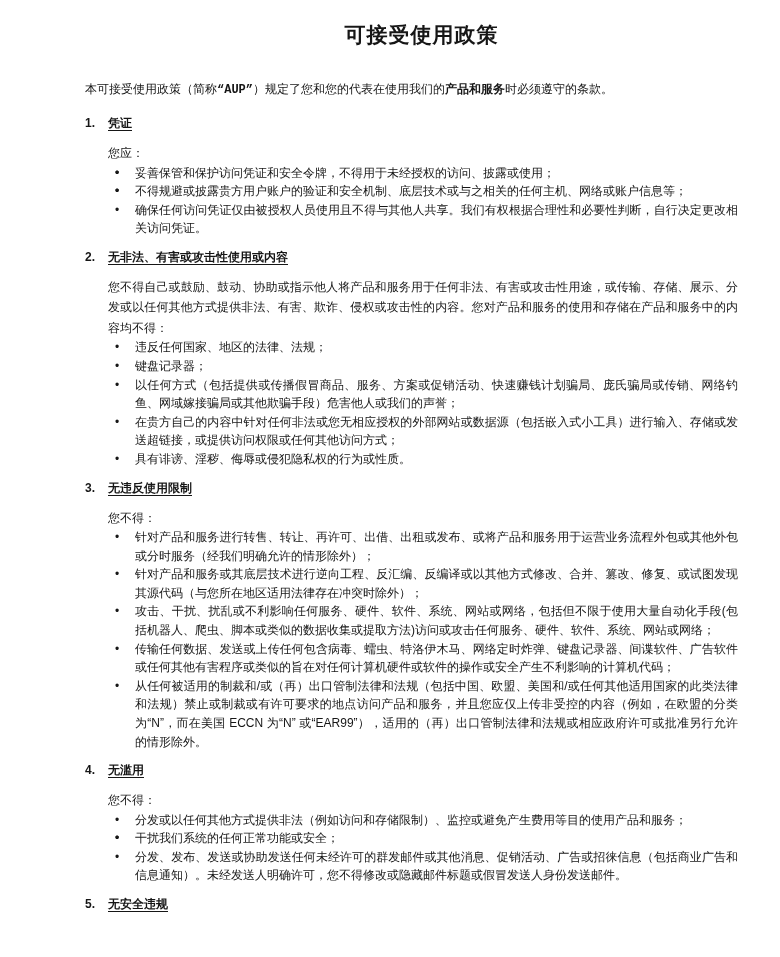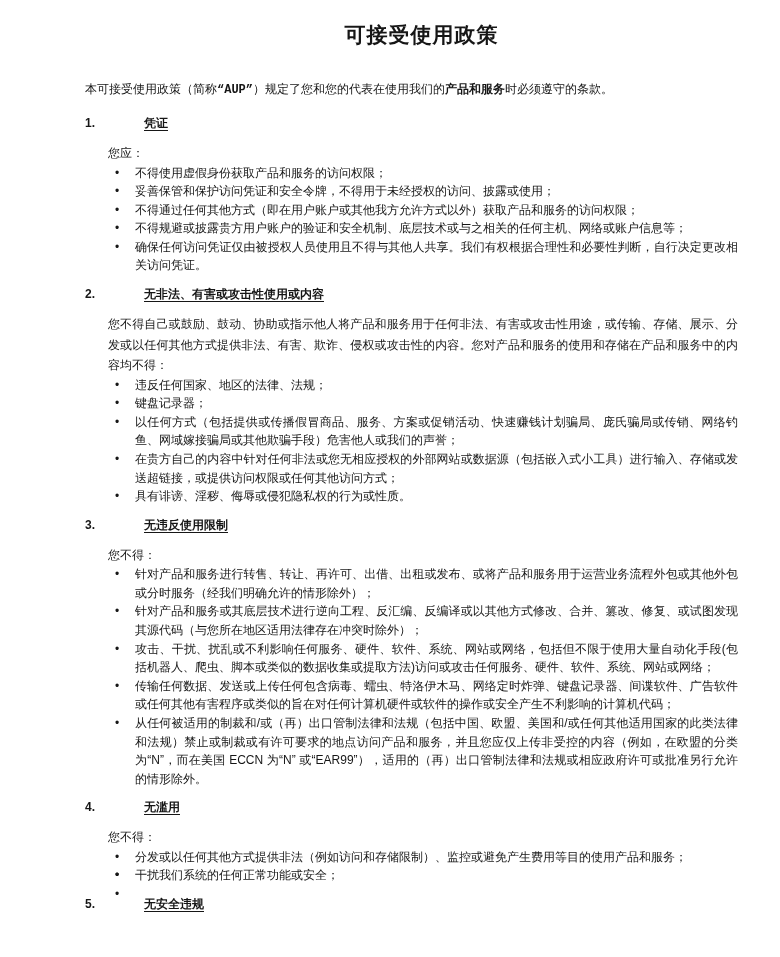--- a/index.html
+++ b/index.html
@@ -36,21 +36,20 @@
   .sec-head {
     display: flex;
     font-weight: 700;
     line-height: 17px;
   }
   .sec-head .num { width: 23px; flex: none; }
   .sec-head .sec-title {
     text-decoration: underline;
     text-decoration-thickness: 1px;
     text-underline-offset: 3px;
-    margin-left: 36px;
   }
   p.lead {
     margin: 11px 20px 0 23px;
     line-height: 20.5px;
     text-align: justify;
   }
   ul.bullets {
     list-style: none;
     margin: 0 20px 0 23px;
     line-height: 18.6px;
@@ -75,23 +74,23 @@
   <p class="intro"><span>本可接受使用政策（简称</span><b>“AUP”</b><span>）规定了您和您的代表在使用我们的</span><b>产品和服务</b><span>时必须遵守的条款。</span></p>
 
   <ol class="sections" id="sections">
       <li class="section">
         <div class="sec-head">
           <span class="num">1.</span>
           <span class="sec-title">凭证</span>
         </div>
         <p class="lead">您应：</p>
         <ul class="bullets">
-          <li class="bullet"><span class="dot">•</span><span class="btxt">不得使用虚假身份获取产品和服务的访问权限；</span></li>
+          <li class="bullet"><span class="dot">•</span></li>
           <li class="bullet"><span class="dot">•</span><span class="btxt">妥善保管和保护访问凭证和安全令牌，不得用于未经授权的访问、披露或使用；</span></li>
-          <li class="bullet"><span class="dot">•</span><span class="btxt">不得通过任何其他方式（即在用户账户或其他我方允许方式以外）获取产品和服务的访问权限；</span></li>
+          <li class="bullet"><span class="dot">•</span></li>
           <li class="bullet"><span class="dot">•</span><span class="btxt">不得规避或披露贵方用户账户的验证和安全机制、底层技术或与之相关的任何主机、网络或账户信息等；</span></li>
           <li class="bullet"><span class="dot">•</span><span class="btxt">确保任何访问凭证仅由被授权人员使用且不得与其他人共享。我们有权根据合理性和必要性判断，自行决定更改相关访问凭证。</span></li>
         </ul>
       </li>
       <li class="section">
         <div class="sec-head">
           <span class="num">2.</span>
           <span class="sec-title">无非法、有害或攻击性使用或内容</span>
         </div>
         <p class="lead">您不得自己或鼓励、鼓动、协助或指示他人将产品和服务用于任何非法、有害或攻击性用途，或传输、存储、展示、分发或以任何其他方式提供非法、有害、欺诈、侵权或攻击性的内容。您对产品和服务的使用和存储在产品和服务中的内容均不得：</p>
@@ -120,21 +119,21 @@
       <li class="section">
         <div class="sec-head">
           <span class="num">4.</span>
           <span class="sec-title">无滥用</span>
         </div>
         <p class="lead">您不得：</p>
         <ul class="bullets">
           <li class="bullet"><span class="dot">•</span><span class="btxt">分发或以任何其他方式提供非法（例如访问和存储限制）、监控或避免产生费用等目的使用产品和服务；</span></li>
           <li class="bullet"><span class="dot">•</span></li>
           <li class="bullet"><span class="dot">•</span><span class="btxt">干扰我们系统的任何正常功能或安全；</span></li>
-          <li class="bullet"><span class="dot">•</span></li>
+          <li class="bullet"><span class="dot">•</span><span class="btxt">分发、发布、发送或协助发送任何未经许可的群发邮件或其他消息、促销活动、广告或招徕信息（包括商业广告和信息通知）。未经发送人明确许可，您不得修改或隐藏邮件标题或假冒发送人身份发送邮件。</span></li>
         </ul>
       </li>
       <li class="section">
         <div class="sec-head">
           <span class="num">5.</span>
           <span class="sec-title">无安全违规</span>
         </div>
       </li>
     </ol>
 </div>

